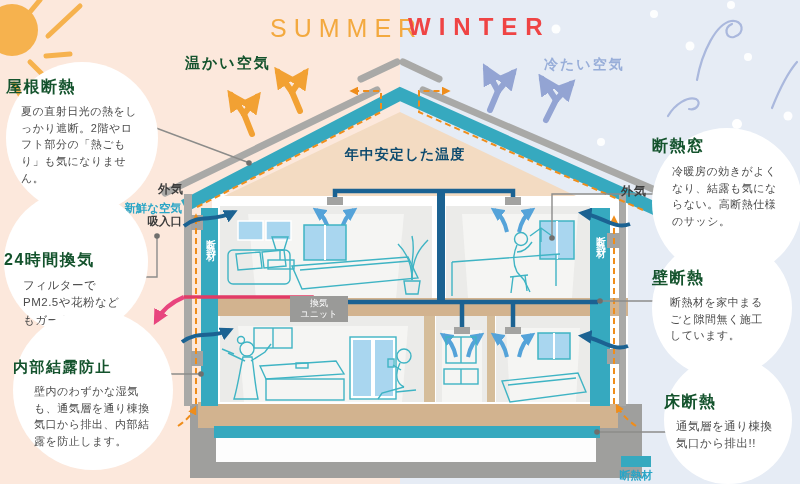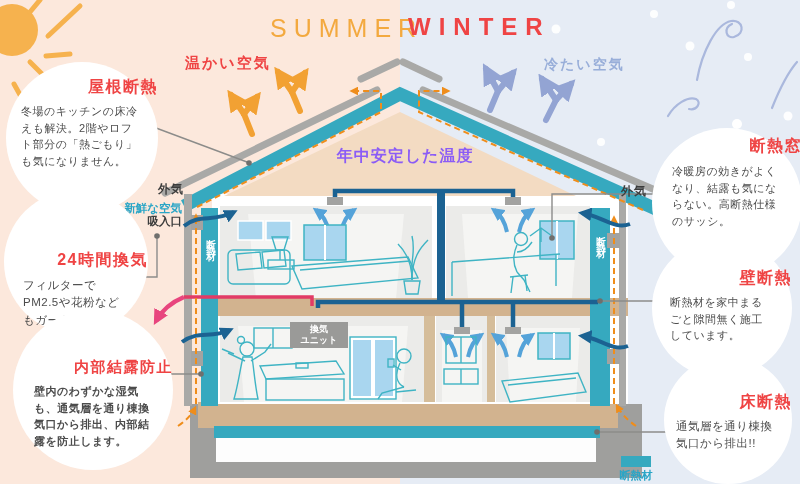--- a/index.html
+++ b/index.html
@@ -5,45 +5,45 @@
   html,body{margin:0;padding:0;}
   body{width:800px;height:484px;overflow:hidden;font-family:"Liberation Sans","DejaVu Sans",sans-serif;}
   #stage{position:relative;width:800px;height:484px;overflow:hidden;}
   .abs{position:absolute;}
   #bg-left{left:0;top:0;width:400px;height:484px;background:#fce8dc;}
   #bg-right{left:400px;top:0;width:400px;height:484px;background:#e6ecf5;}
   svg.scene{position:absolute;left:0;top:0;}
   .lbl{position:absolute;white-space:nowrap;}
   #summer{left:270px;top:14px;font-size:25px;letter-spacing:7px;color:#f3a93f;font-weight:400;}
   #winter{left:408px;top:13px;font-size:24px;letter-spacing:8px;color:#ef4444;font-weight:600;}
-  #warm-air{left:185px;top:54px;font-size:15px;font-weight:bold;color:#ef4444;letter-spacing:2px;}
+  #warm-air{left:185px;top:54px;font-size:15px;font-weight:bold;color:#14532d;letter-spacing:2px;}
   #cold-air{left:536px;top:56px;font-size:14px;font-weight:bold;color:#98aed9;letter-spacing:2px;margin-left:8px;}
-  #attic-label{left:330px;top:146px;width:150px;text-align:center;font-size:16px;font-weight:bold;color:#8b5cf6;letter-spacing:1px;}
+  #attic-label{left:330px;top:146px;width:150px;text-align:center;font-size:14px;font-weight:bold;color:#0c4a6e;letter-spacing:1px;}
   #gaiki-left{left:158px;top:181px;font-size:12px;font-weight:bold;color:#3c3c3c;letter-spacing:1px;}
   #gaiki-right{left:621px;top:183px;font-size:12px;font-weight:bold;color:#3c3c3c;letter-spacing:1px;}
   #fresh-air{left:104px;top:201px;width:78px;text-align:right;font-size:11.5px;font-weight:bold;color:#2aa5c6;}
   #intake{left:104px;top:214px;width:78px;text-align:right;font-size:11.5px;font-weight:bold;color:#3c3c3c;}
-  #vent-unit{left:290px;top:322px;width:58px;height:26px;background:#9a9a98;color:#fff;font-size:9px;line-height:1.25;text-align:center;white-space:pre-line;padding-top:2px;box-sizing:border-box;font-weight:bold;}
+  #vent-unit{left:290px;top:296px;width:58px;height:26px;background:#9a9a98;color:#fff;font-size:9px;line-height:1.25;text-align:center;white-space:pre-line;padding-top:2px;box-sizing:border-box;font-weight:normal;}
   .vtext{position:absolute;writing-mode:vertical-rl;text-orientation:upright;color:#fff;font-size:9.5px;font-weight:bold;letter-spacing:6px;}
   #vtext-left{left:204px;top:231px;}
   #vtext-right{left:594px;top:228px;}
   #legend-swatch{left:621px;top:456px;width:30px;height:11px;background:#36a9bf;}
   #legend-label{left:602px;top:468px;width:68px;text-align:center;font-size:11px;font-weight:bold;color:#2aa5c6;}
   .callout{position:absolute;background:#fff;border-radius:50%;}
-  .c-title{text-align:right;font-weight:bold;color:#ef4444;letter-spacing:1.5px;}
+  .c-title{text-align:left;font-weight:bold;color:#14532d;letter-spacing:1.5px;}
   .c-body{color:#4c4c4c;line-height:1.52;font-size:11px;letter-spacing:0.5px;}
   #co-roof{left:6px;top:62px;width:152px;height:152px;}
   #co-roof .c-title{margin-top:15px;font-size:16px;}
   #co-roof .c-body{width:122px;margin:5px auto 0;}
   #co-vent{left:4px;top:190px;width:144px;height:144px;}
   #co-vent .c-title{margin-top:60px;font-size:16px;}
   #co-vent .c-body{width:106px;margin:6px auto 0;font-size:11.5px;}
   #co-cond{left:13px;top:310px;width:160px;height:160px;}
   #co-cond .c-title{margin-top:48px;font-size:15px;}
-  #co-cond .c-body{width:118px;margin:6px auto 0;font-weight:bold;}
+  #co-cond .c-body{width:118px;margin:6px auto 0;}
   #co-window{left:652px;top:128px;width:150px;height:150px;}
   #co-window .c-title{margin-top:8px;font-size:16px;}
   #co-window .c-body{width:110px;margin:6px auto 2px;}
   #co-wall{left:652px;top:238px;width:140px;height:140px;}
   #co-wall .c-title{margin-top:30px;font-size:16px;}
   #co-wall .c-body{width:104px;margin:5px auto 0;}
   #co-floor{left:664px;top:356px;width:128px;height:128px;}
   #co-floor .c-title{margin-top:36px;font-size:16px;}
   #co-floor .c-body{width:104px;margin:5px auto 0;font-size:11.5px;}
 </style>
@@ -315,21 +315,21 @@
   <div class="lbl" id="intake">吸入口</div>
   <div class="abs" id="vent-unit">換気
 ユニット</div>
   <div class="vtext" id="vtext-left">断熱材</div>
   <div class="vtext" id="vtext-right">断熱材</div>
   <div class="abs" id="legend-swatch"></div>
   <div class="abs" id="legend-label">断熱材</div>
 
   <div class="callout" id="co-roof">
     <div class="c-title">屋根断熱</div>
-    <div class="c-body">冬場のキッチンの床冷えも解決。2階やロフト部分の「熱ごもり」も気になりません。</div>
+    <div class="c-body">夏の直射日光の熱をしっかり遮断。2階やロフト部分の「熱ごもり」も気になりません。</div>
   </div>
   <div class="callout" id="co-vent">
     <div class="c-title">24時間換気</div>
     <div class="c-body">フィルターでPM2.5や花粉などもガードします。</div>
   </div>
   <div class="callout" id="co-cond">
     <div class="c-title">内部結露防止</div>
     <div class="c-body">壁内のわずかな湿気も、通気層を通り棟換気口から排出、内部結露を防止します。</div>
   </div>
   <div class="callout" id="co-window">

